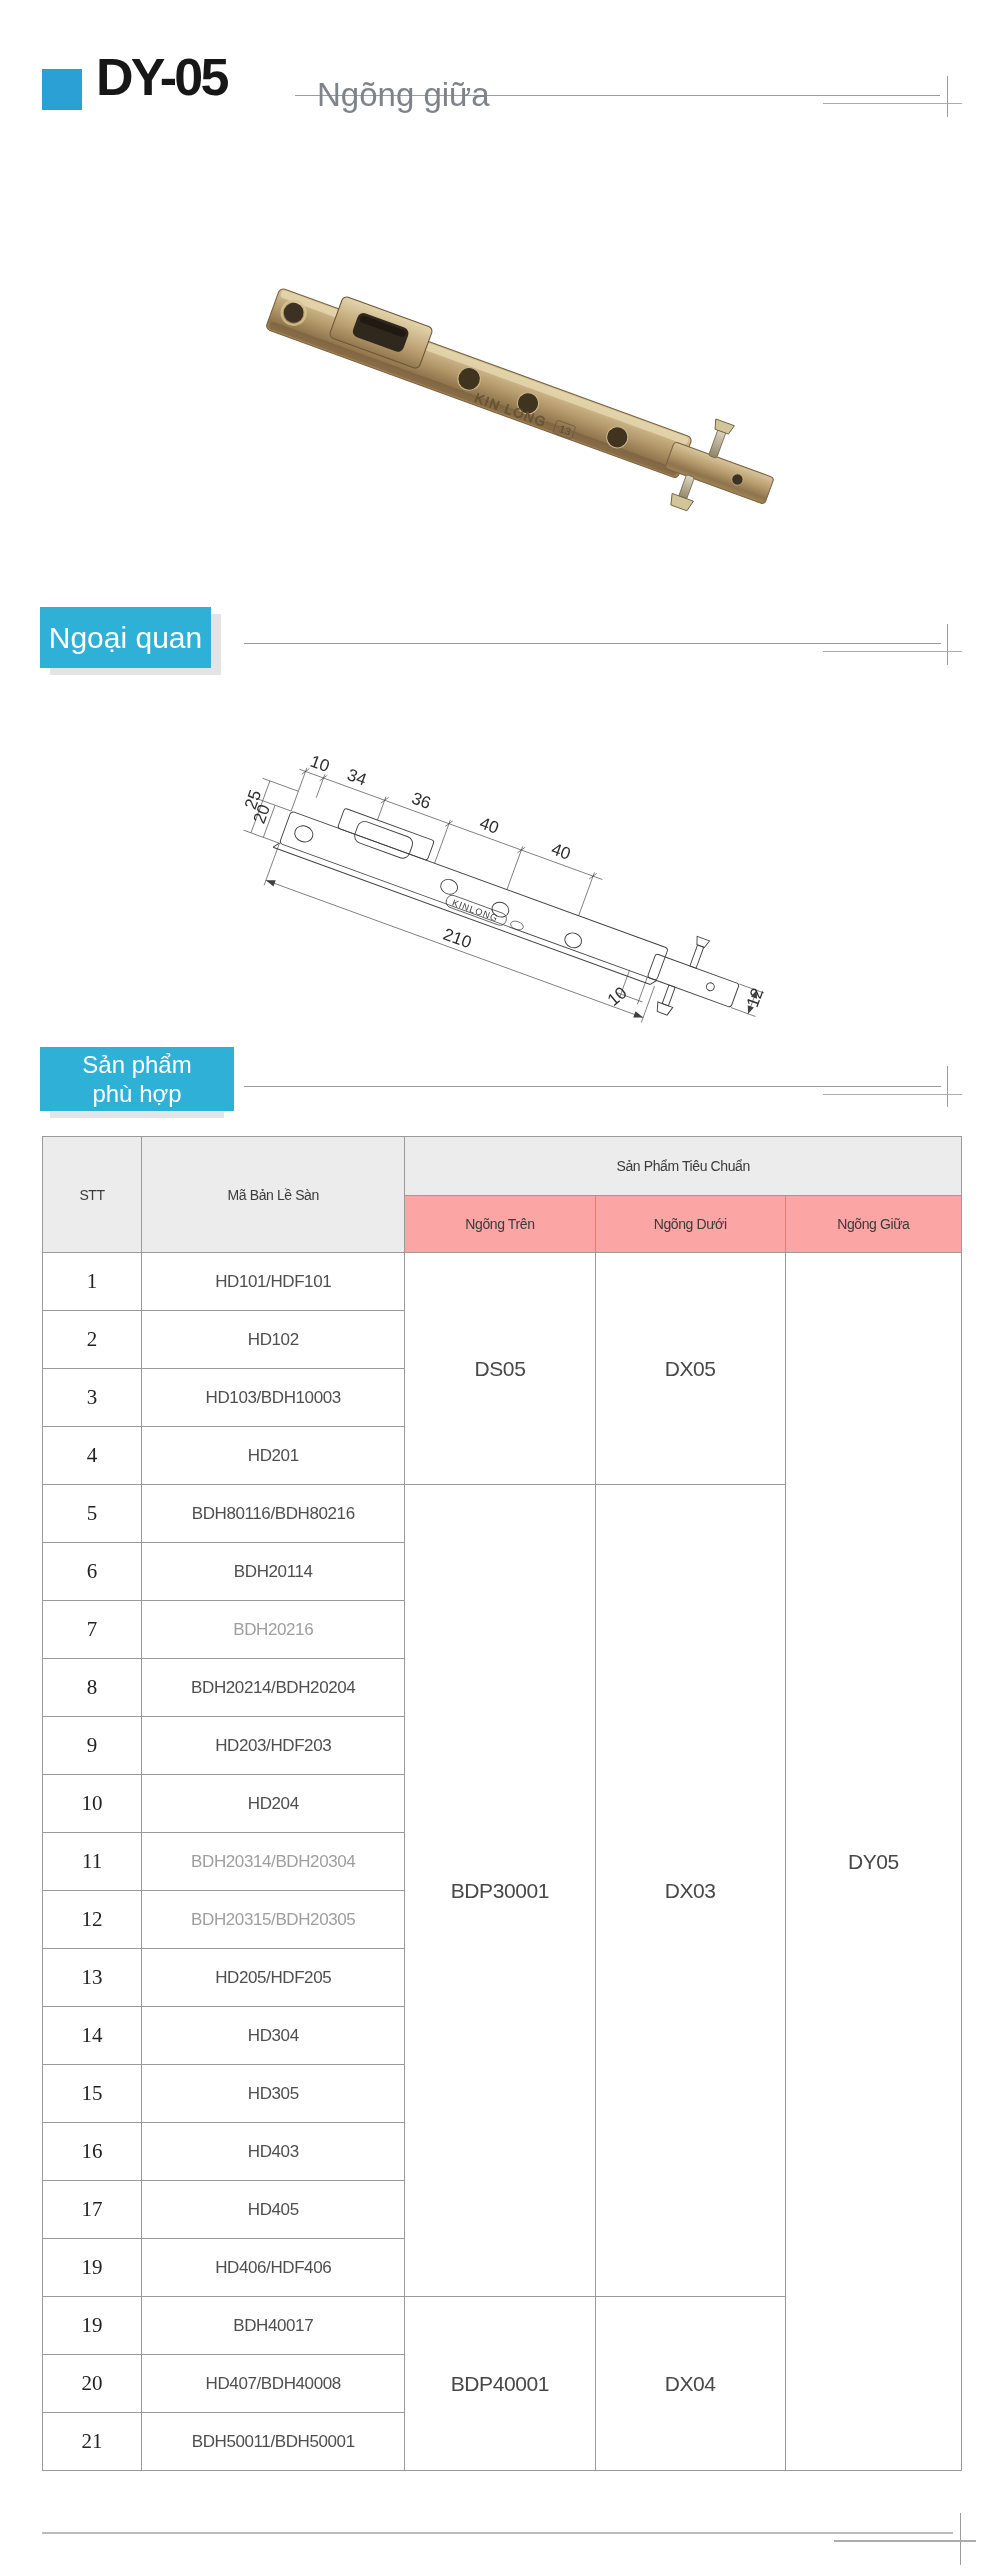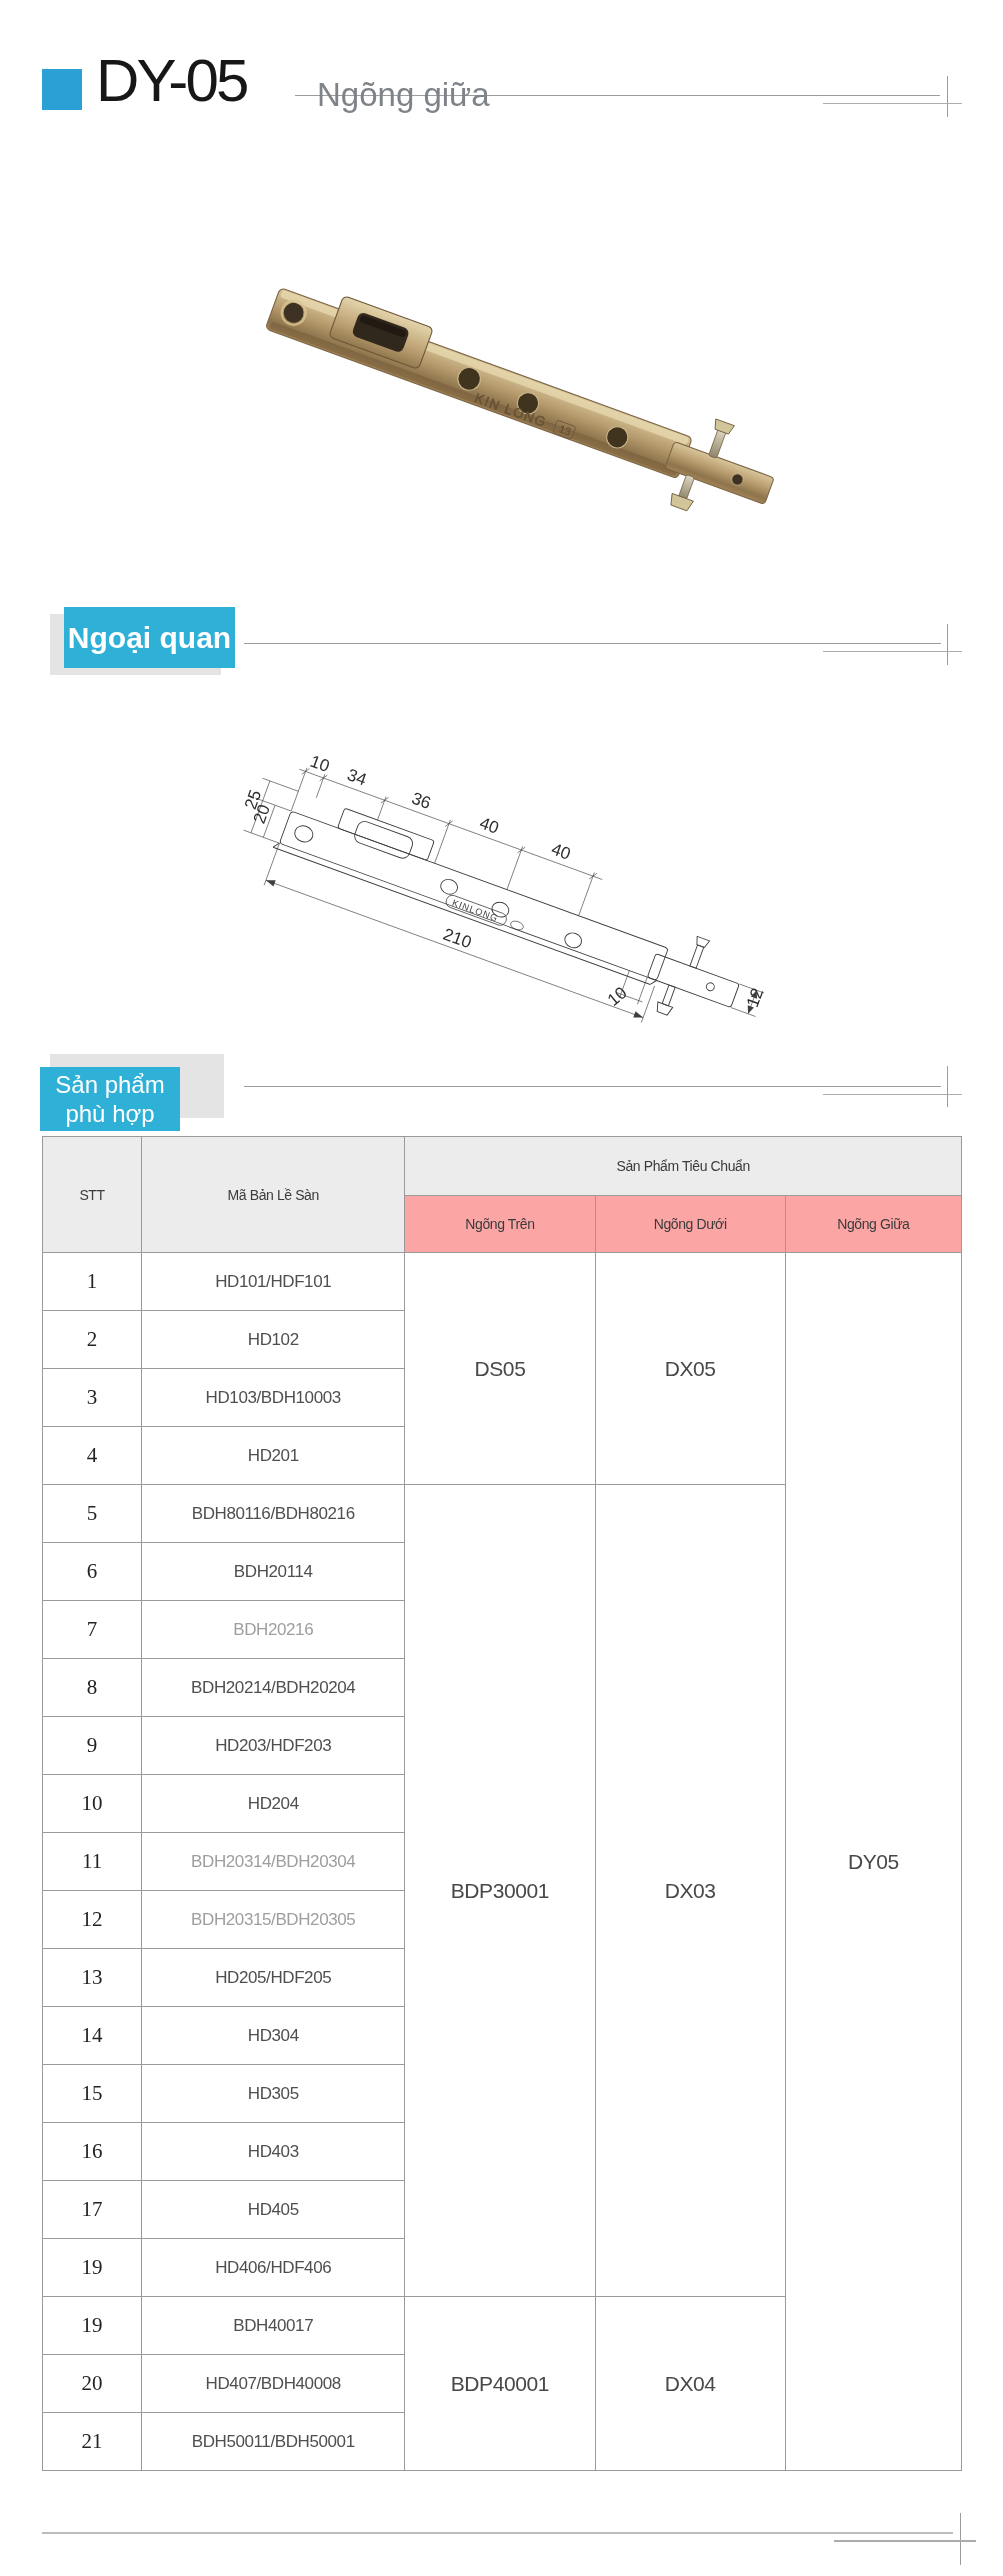--- a/index.html
+++ b/index.html
@@ -2,33 +2,33 @@
 <html style="font-size:11.3px"><head>
 <meta charset="utf-8">
 <style>
   html,body{margin:0;padding:0;background:#ffffff;}
   .page{position:relative;width:1003px;height:2576px;margin:0 auto;background:#fff;
         font-family:"Liberation Sans",sans-serif;overflow:hidden;}
   .abs{position:absolute;}
 
   
   .blue-square{left:42px;top:69px;width:40px;height:41px;background:#2AA0D5;}
-  .page-title{left:96px;top:51px;font-size:60px;font-weight:normal;letter-spacing:-2.8px;
+  .page-title{left:96px;top:51px;font-size:52px;font-weight:bold;letter-spacing:-2.8px;
               color:#171717;line-height:1;}
   .page-subtitle{left:317px;top:78px;font-size:33px;font-weight:500;color:#7D8388;line-height:1;}
 
   
   .rule{background:#9C9C9C;}
   .rule-soft{background:#ACACAC;}
 
   
   .sec-shadow{background:#E4E4E4;}
   .sec-box{background:#2FB0D6;color:#fff;display:flex;align-items:center;justify-content:center;
            text-align:center;}
-  .sec-box.one{font-size:30px;font-weight:700;margin-left:24px;}
+  .sec-box.one{font-size:30px;font-weight:400;}
   .sec-box.two{font-size:24px;font-weight:500;line-height:29px;}
 
   
   .tblwrap{left:42px;top:1136px;width:920px;}
   table.compat{border-collapse:collapse;table-layout:fixed;width:920px;border:1.4px solid #4E4E4E;}
   table.compat th,table.compat td{border:0.7px solid #9A9A9A;text-align:center;vertical-align:middle;
       padding:0;overflow:hidden;}
   table.compat th{font-weight:400;font-size:14px;color:#3B3B3B;letter-spacing:-0.4px;}
   th.gray{background:#ECECEC;}
   th.sub{background:#fca5a5;}
@@ -193,21 +193,21 @@
           <line x1="730" y1="52" x2="770" y2="52"></line>
         <line x1="758" y1="14" x2="758" y2="52"></line>
         <polygon points="758,14 753,26 763,26" fill="#3F3F3F" stroke="none"></polygon>
         <polygon points="758,52 753,40 763,40" fill="#3F3F3F" stroke="none"></polygon>
       </g>
       <text x="768" y="40" font-size="26" fill="#2E2E2E" stroke="none" transform="rotate(-90 768 40)">12</text>
     </g>
   </svg>
 
   <div class="abs sec-shadow" style="left:50px;top:1054px;width:174px;height:64px;"></div>
-  <div class="abs sec-box two" style="left:40px;top:1047px;width:140px;height:64px;margin-top:20px;">
+  <div class="abs sec-box two" style="left:40px;top:1047px;width:194px;height:64px;">
     <span>
       <span>Sản phẩm</span><br>
       <span>phù hợp</span>
     </span>
   </div>
   <div class="abs rule" style="left:244px;top:1086px;width:697px;height:1.4px;"></div>
   <div class="abs rule" style="left:947px;top:1066px;width:1.4px;height:41px;"></div>
   <div class="abs rule-soft" style="left:823px;top:1094px;width:139px;height:1.4px;"></div>
 
   <div class="abs tblwrap">

